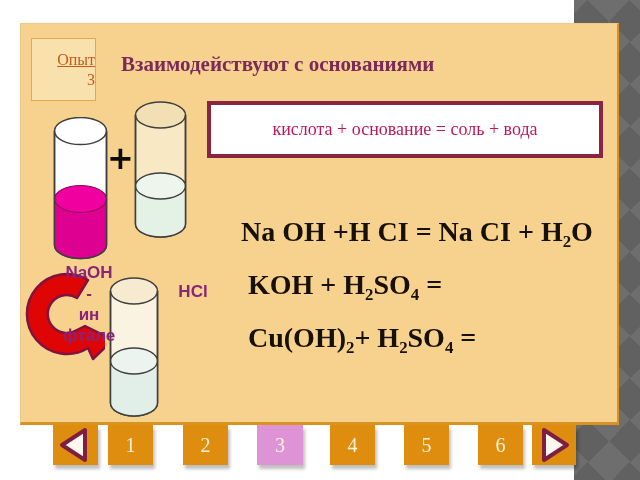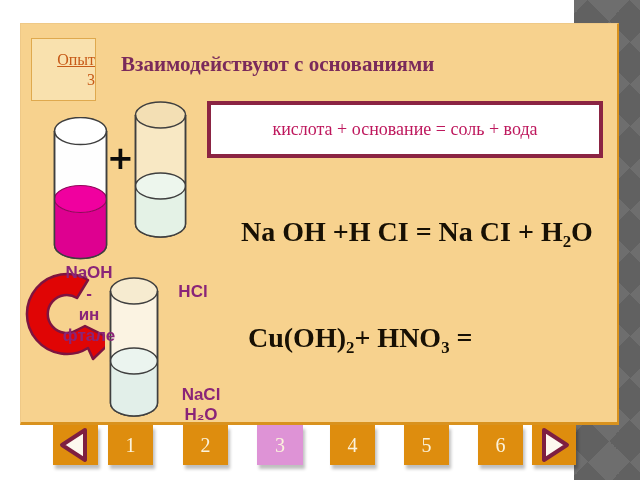--- a/index.html
+++ b/index.html
@@ -99,21 +99,22 @@
       <path d="M1.5 85 V123 A25 13 0 0 0 51.5 123 V85 A25 13 0 0 1 1.5 85 Z" fill="#E4F2E6"></path>
       <ellipse cx="26.5" cy="85" rx="25" ry="13" fill="#EDF6ED" stroke="#3f3f3f" stroke-width="1.3"></ellipse>
       <path d="M1.5 123 A25 13 0 0 0 51.5 123" fill="none" stroke="#3f3f3f" stroke-width="1.5"></path>
       <ellipse cx="26.5" cy="14" rx="25" ry="13" fill="#F3DFB4" stroke="#3f3f3f" stroke-width="1.5"></ellipse>
       <path d="M1.5 14 V123 M51.5 14 V123" stroke="#3f3f3f" stroke-width="1.5"></path>
     </svg>
 
     <div class="lbl lbl-hcl">HCl</div>
 
     <div class="eq eq1">Na OH +H CI = Na CI + H₂O</div>
-    <div class="eq eq3">Cu(OH)₂+ HNO₃ =</div>
+    <div class="eq eq2">KOH + H₂SO₄ =</div>
+    <div class="eq eq3">Cu(OH)₂+ H₂SO₄ =</div>
 
     <div class="arrow-wrap">
       <svg width="82" height="112" viewBox="0 0 82 112">
         <path d="M65 20 A40 40 0 1 0 65 88 L70 99 L90 80 L62 66 L54 70 A19 19 0 1 1 54 38 Z" fill="#E00505" stroke="#7E1440" stroke-width="2.5" stroke-linejoin="round"></path>
       </svg>
     </div>
 
     <div class="lbl lbl-ind">
       <div>NaOH</div>
       <div>-</div>
@@ -123,24 +124,20 @@
 
     <svg class="cyl" style="left:88px;top:253px" width="50" height="142" viewBox="0 0 50 142">
       <path d="M1.5 14 V126 A23.5 13 0 0 0 48.5 126 V14" fill="#FBF3E2" stroke="#3f3f3f" stroke-width="1.5"></path>
       <path d="M1.5 84 V126 A23.5 13 0 0 0 48.5 126 V84 A23.5 13 0 0 1 1.5 84 Z" fill="#E2EFE9"></path>
       <ellipse cx="25" cy="84" rx="23.5" ry="13" fill="#EBF4EF" stroke="#3f3f3f" stroke-width="1.3"></ellipse>
       <path d="M1.5 126 A23.5 13 0 0 0 48.5 126" fill="none" stroke="#3f3f3f" stroke-width="1.5"></path>
       <ellipse cx="25" cy="14" rx="23.5" ry="13" fill="#F6EBD0" stroke="#3f3f3f" stroke-width="1.5"></ellipse>
       <path d="M1.5 14 V126 M48.5 14 V126" stroke="#3f3f3f" stroke-width="1.5"></path>
     </svg>
 
-    <div class="lbl lbl-prod">
-      <div>NaCl</div>
-      <div>H₂O</div>
-    </div>
 
   </div>
 
   <div class="navbar">
     <button class="navbtn" style="left:53px;width:45px">
       <svg width="45" height="40" viewBox="0 0 45 40">
         <polygon points="32,5 9,20 32,35" fill="#FDF8EE" stroke="#7E1F41" stroke-width="4" stroke-linejoin="round"></polygon>
       </svg>
     </button>
     <button class="navbtn" style="left:108px;width:45px">1</button>

